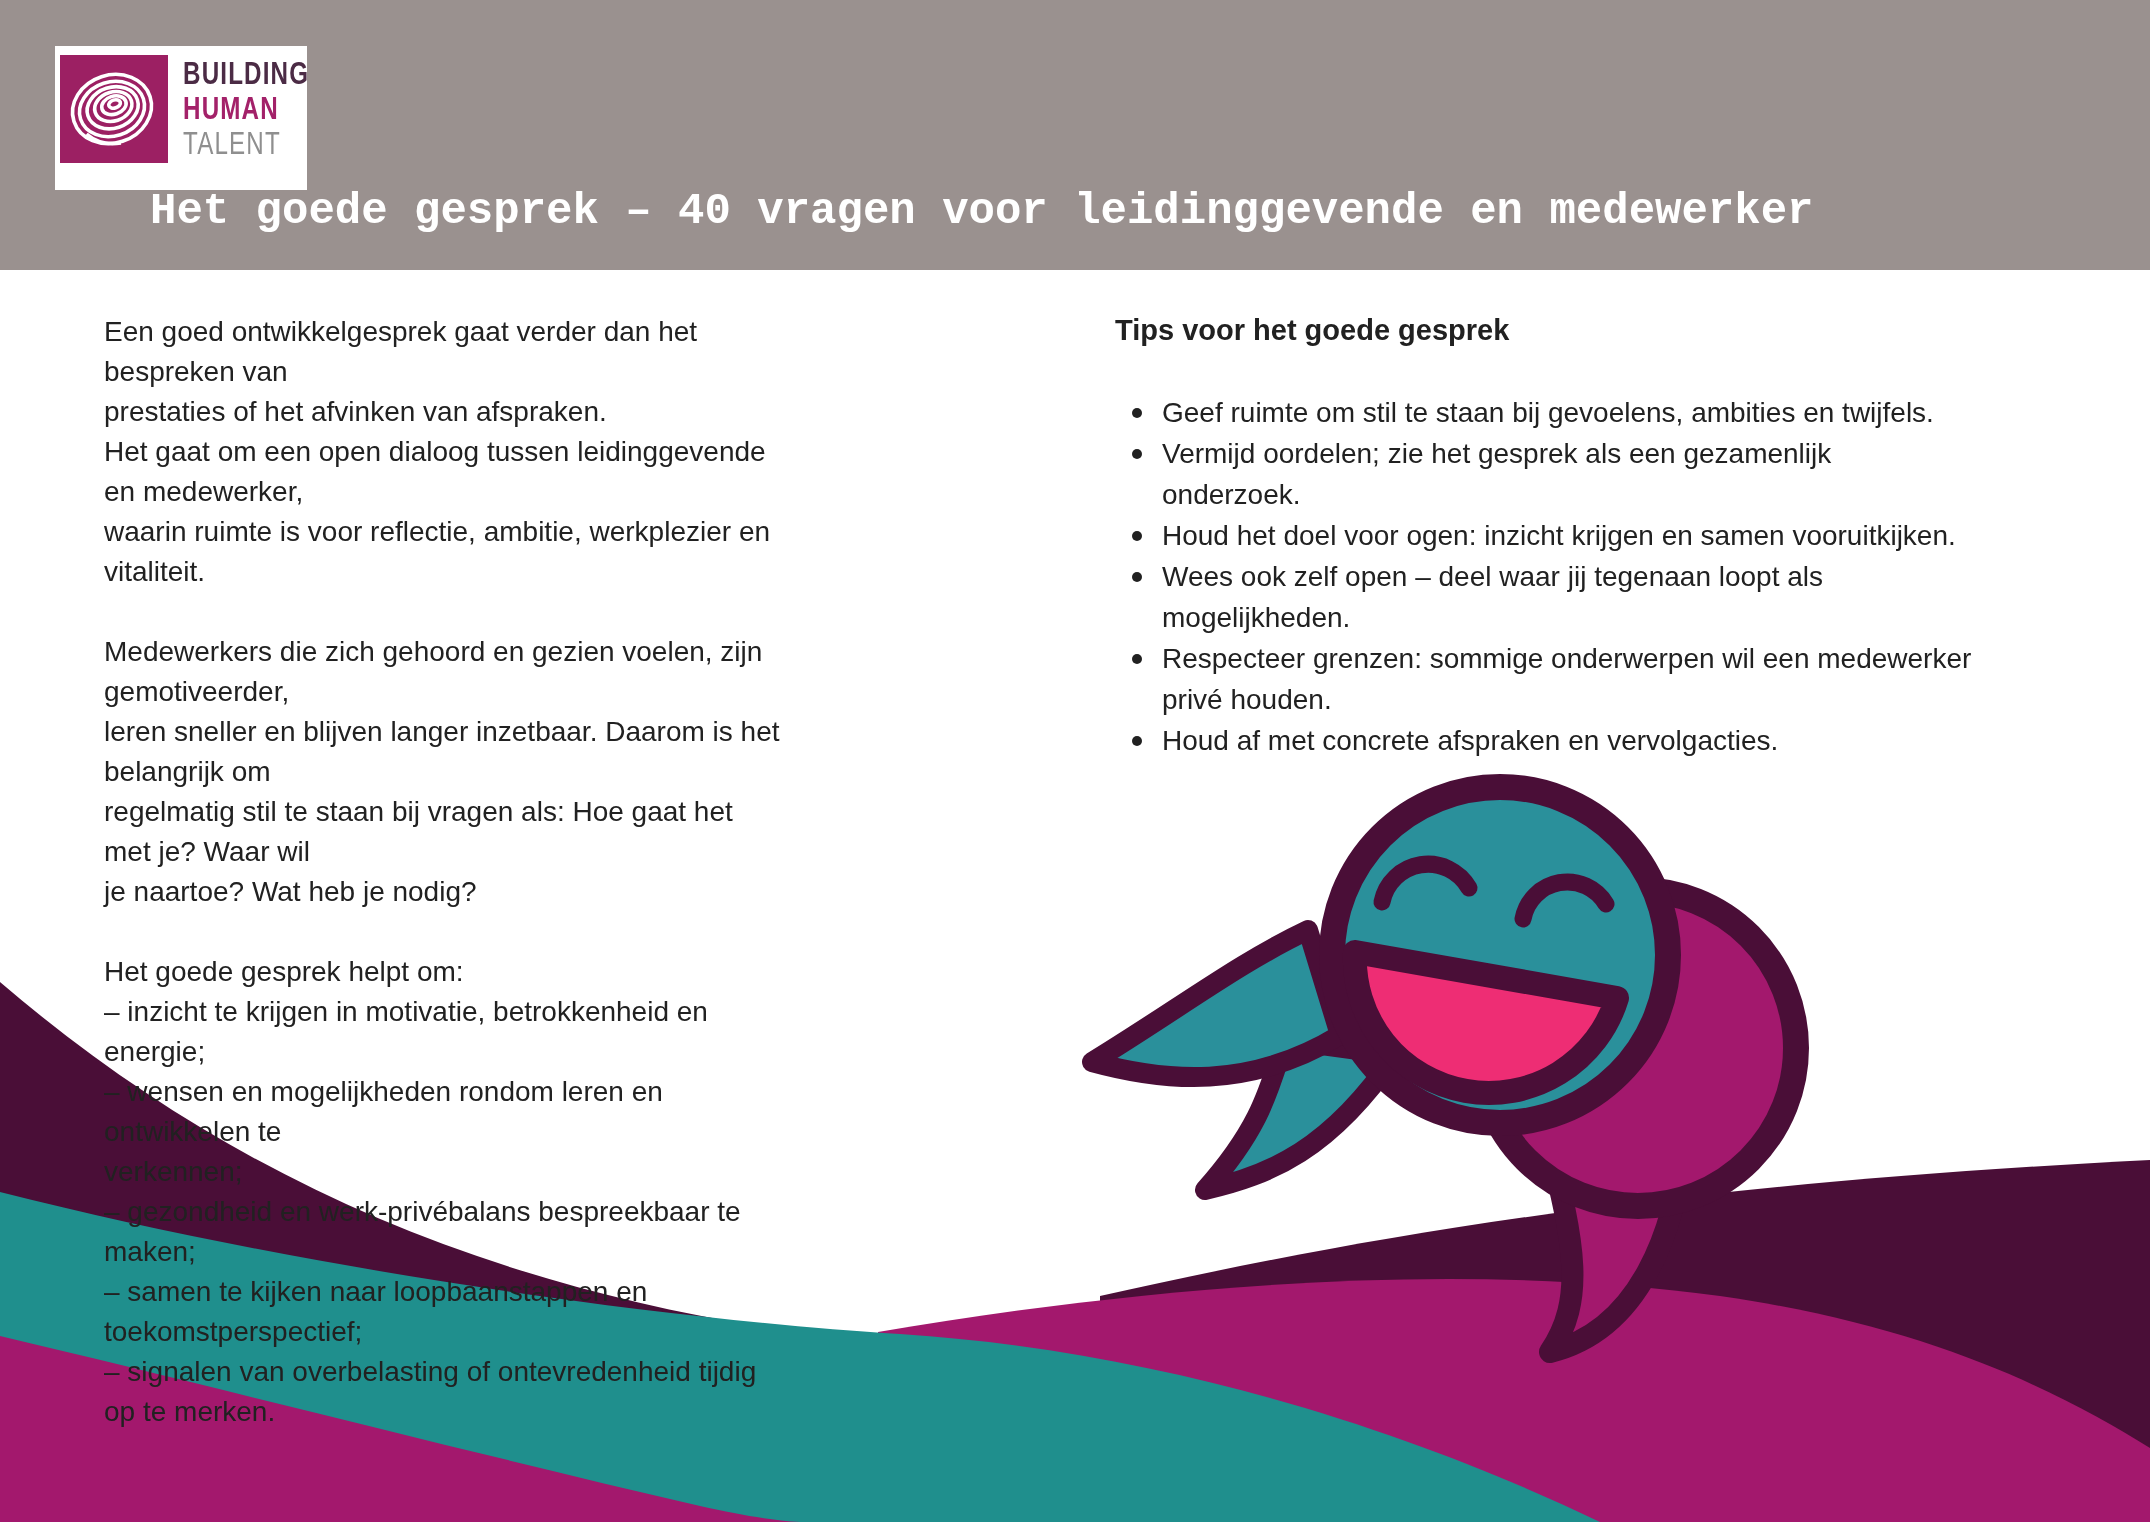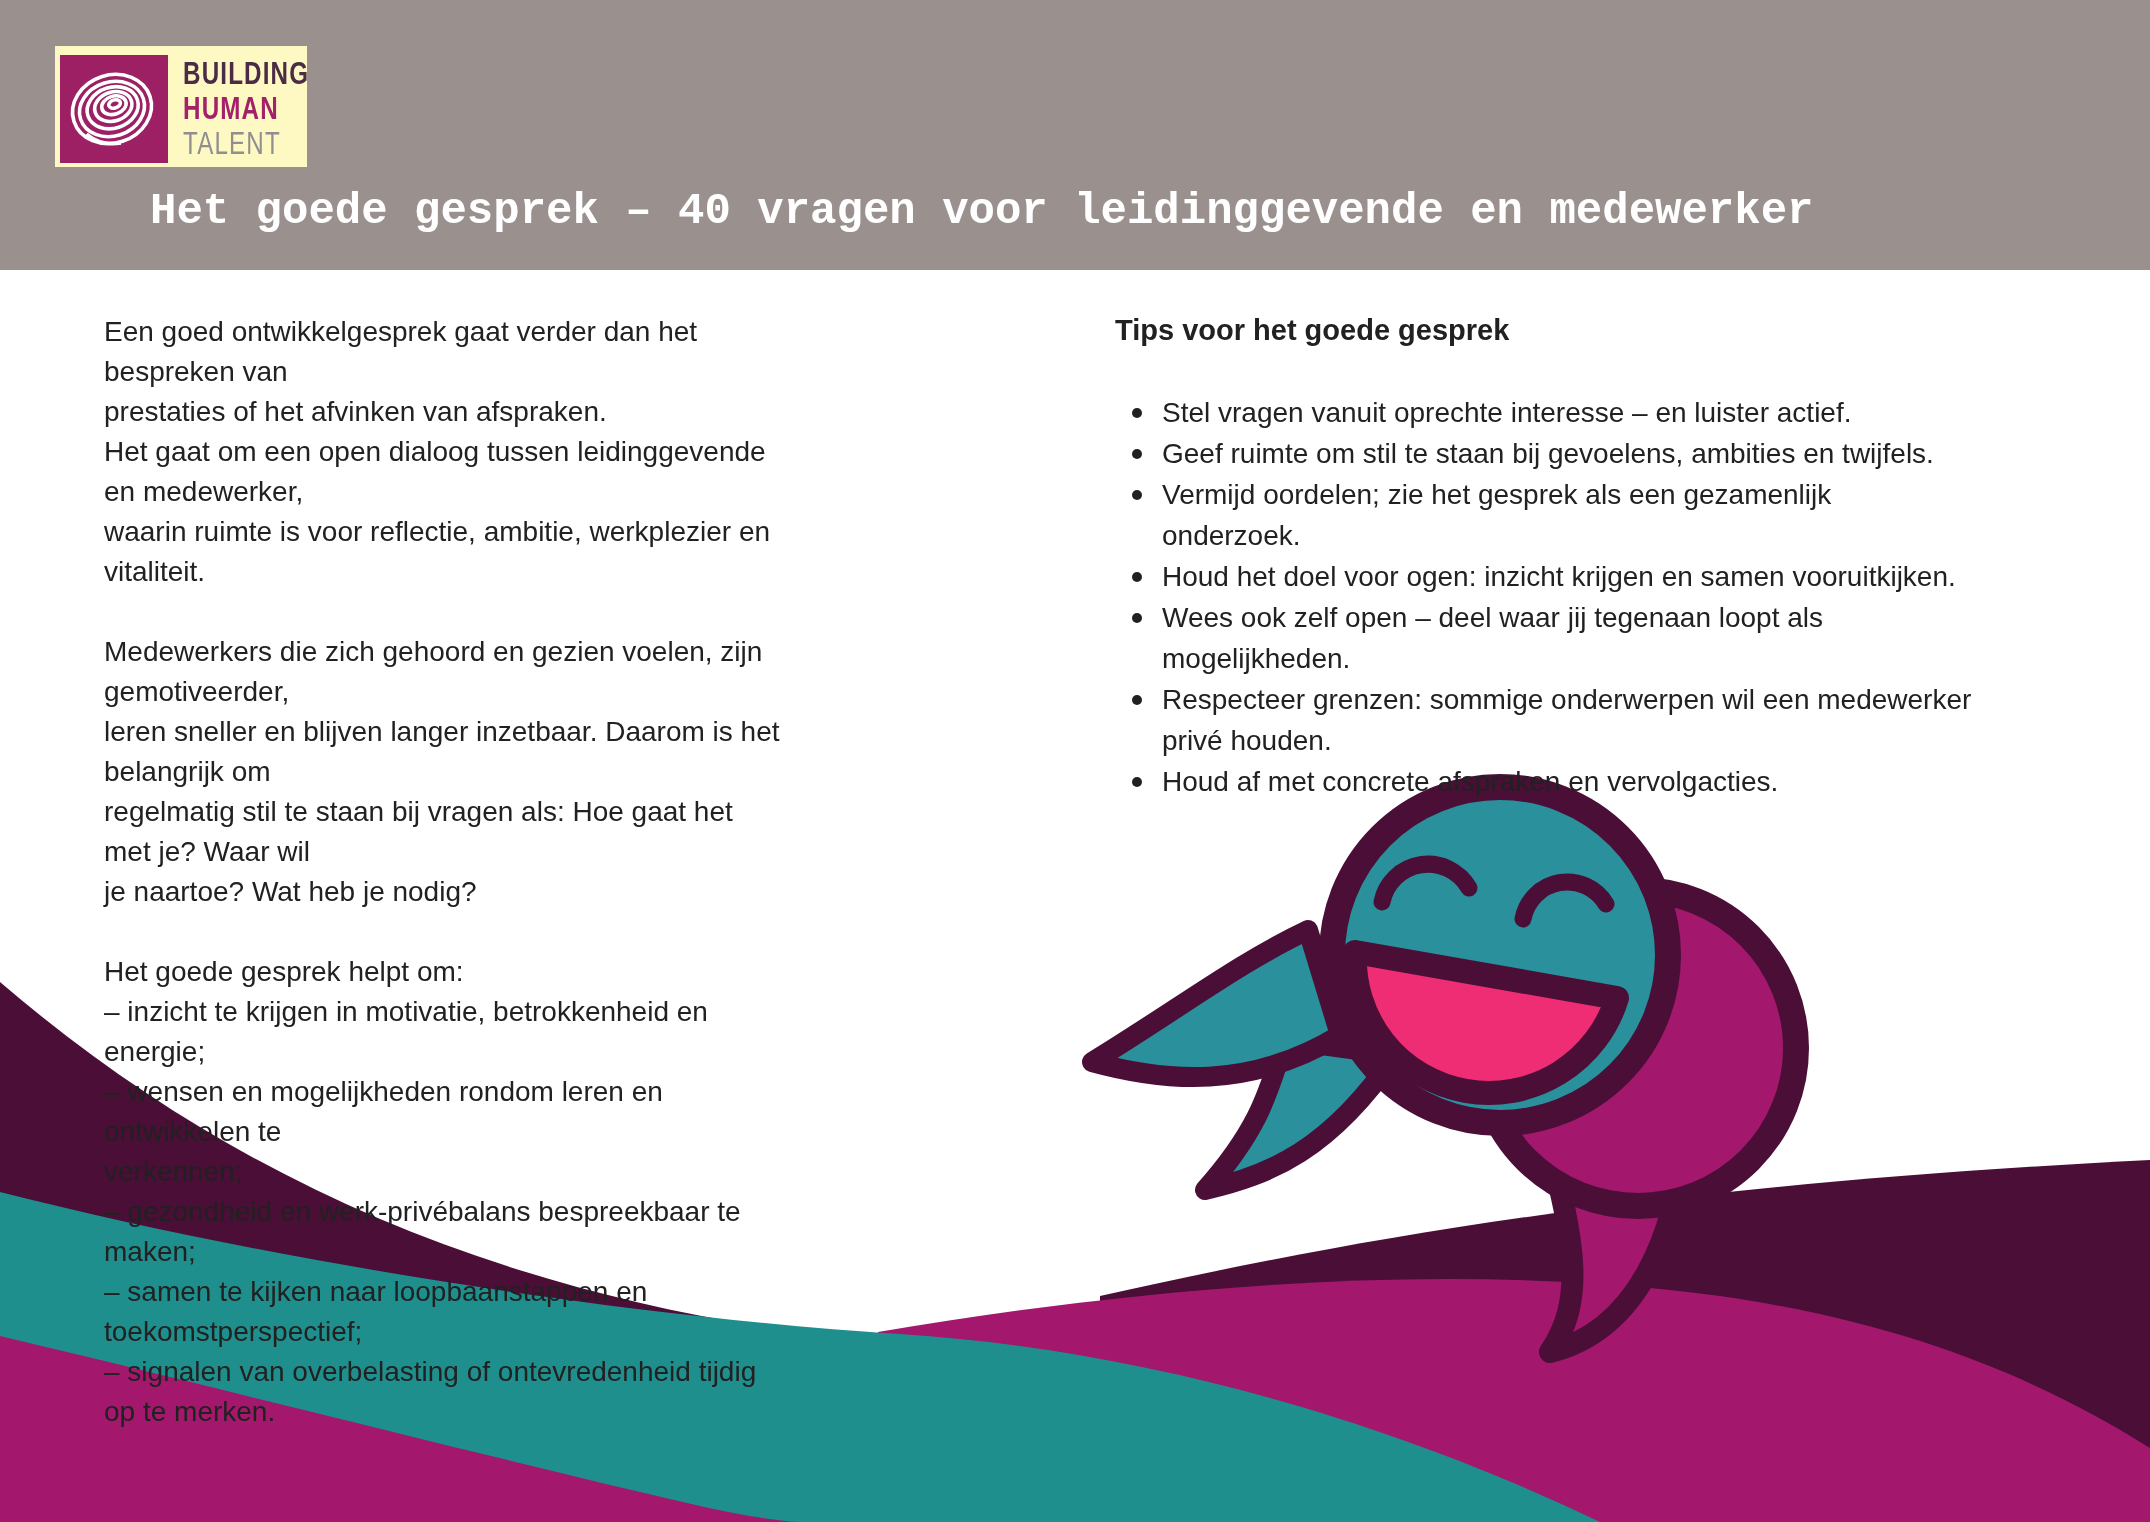--- a/index.html
+++ b/index.html
@@ -10,22 +10,22 @@
     background:#ffffff;
     font-family:"Liberation Sans",sans-serif;
     color:var(--text,#212121);
   }
   
   .header{
     position:absolute;left:0;top:0;width:2150px;height:270px;
     background:var(--headerGray,#9a918f);
   }
   .logo-card{
-    position:absolute;left:55px;top:46px;width:252px;height:121px;
-    background:#fef9c3;display:flex;align-items:center;
+    position:absolute;left:55px;top:46px;width:252px;height:144px;
+    background:#ffffff;display:flex;align-items:center;
   }
   .logo-mark{position:absolute;left:5px;top:9px;width:108px;height:108px;}
   .logo-text{position:absolute;left:128px;top:10px;line-height:35px;font-weight:700;}
   .logo-line{display:block;font-size:31px;letter-spacing:1.5px;
     transform:scaleX(0.78);transform-origin:left center;white-space:nowrap;}
   .logo-line.l1{color:var(--logoDark,#4b2b45);}
   .logo-line.l2{color:var(--logoMagenta,#a32169);}
   .logo-line.l3{color:var(--logoGray,#8f8f8f);font-weight:400;}
   .page-title{
     position:absolute;left:150px;top:183px;width:1900px;
@@ -131,21 +131,20 @@
 – wensen en mogelijkheden rondom leren en ontwikkelen te
 verkennen;
 – gezondheid en werk-privébalans bespreekbaar te maken;
 – samen te kijken naar loopbaanstappen en toekomstperspectief;
 – signalen van overbelasting of ontevredenheid tijdig op te merken.</p>
   </div>
 
   <div class="tips-column">
     <h2 class="tips-heading">Tips voor het goede gesprek</h2>
     <ul class="tips-list">
-      <li>Stel vragen vanuit oprechte interesse – en luister actief.</li>
       <li>Geef ruimte om stil te staan bij gevoelens, ambities en twijfels.</li>
       <li>Vermijd oordelen; zie het gesprek als een gezamenlijk onderzoek.</li>
       <li>Houd het doel voor ogen: inzicht krijgen en samen vooruitkijken.</li>
       <li>Wees ook zelf open – deel waar jij tegenaan loopt als
 mogelijkheden.</li>
       <li>Respecteer grenzen: sommige onderwerpen wil een medewerker
 privé houden.</li>
       <li>Houd af met concrete afspraken en vervolgacties.</li>
     </ul>
   </div>

